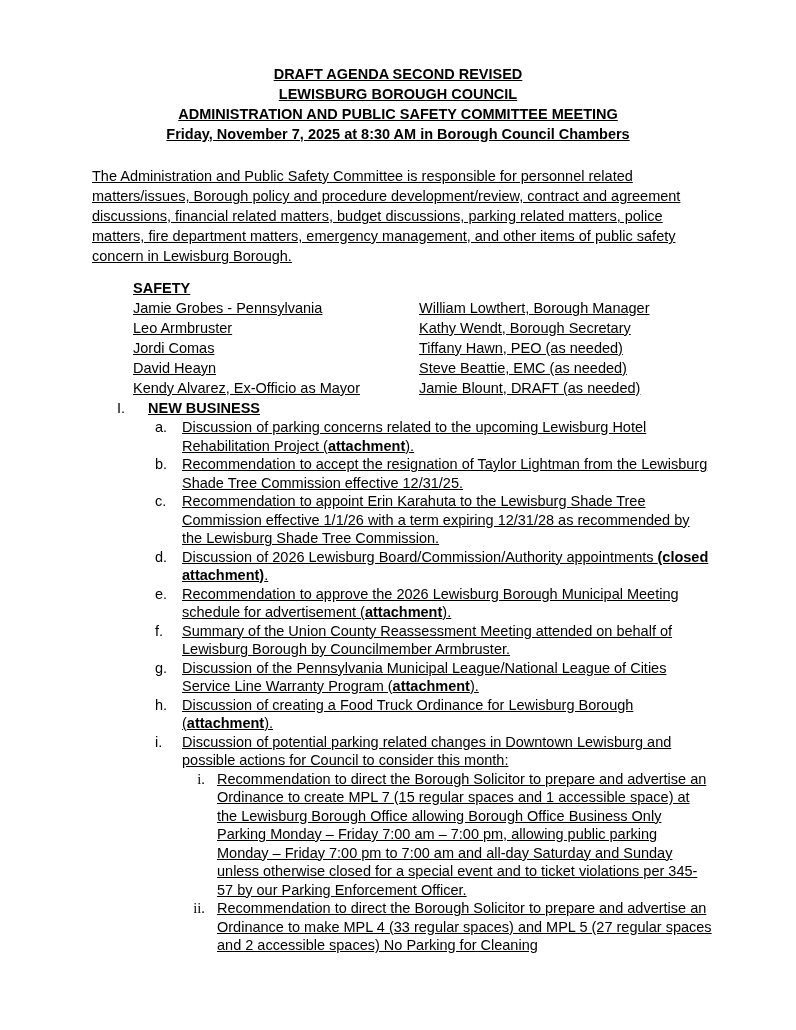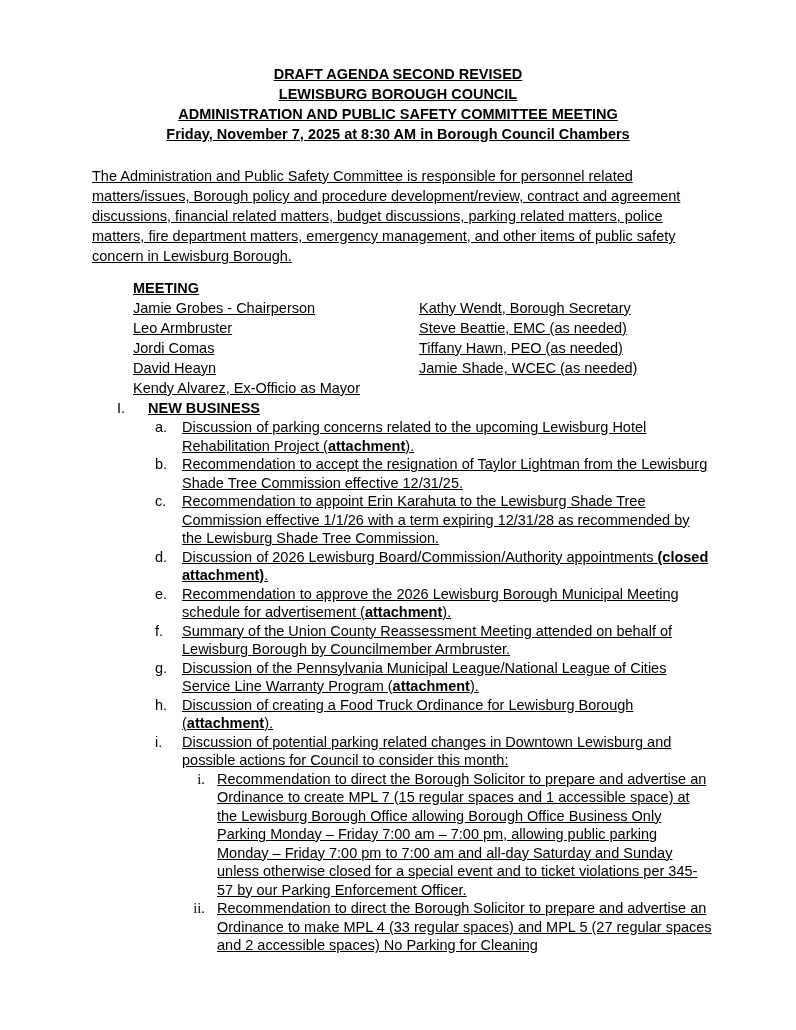--- a/index.html
+++ b/index.html
@@ -56,34 +56,35 @@
   <header class="title-block">
     <div>DRAFT AGENDA SECOND REVISED</div>
     <div>LEWISBURG BOROUGH COUNCIL</div>
     <div>ADMINISTRATION AND PUBLIC SAFETY COMMITTEE MEETING</div>
     <div>Friday, November 7, 2025 at 8:30 AM in Borough Council Chambers</div>
   </header>
 
   <p class="intro">The Administration and Public Safety Committee is responsible for personnel related matters/issues, Borough policy and procedure development/review, contract and agreement discussions, financial related matters, budget discussions, parking related matters, police matters, fire department matters, emergency management, and other items of public safety concern in Lewisburg Borough.</p>
 
   <section class="members">
-    <div class="members-heading">MEETING</div>
+    <div class="members-heading">SAFETY</div>
     <div class="members-cols">
       <div class="col-left">
-          <div class="member-row">Jamie Grobes - Chairperson</div>
+          <div class="member-row">Jamie Grobes - Pennsylvania</div>
           <div class="member-row">Leo Armbruster</div>
           <div class="member-row">Jordi Comas</div>
           <div class="member-row">David Heayn</div>
           <div class="member-row">Kendy Alvarez, Ex-Officio as Mayor</div>
         </div>
       <div class="col-right">
+          <div class="member-row">William Lowthert, Borough Manager</div>
           <div class="member-row">Kathy Wendt, Borough Secretary</div>
+          <div class="member-row">Tiffany Hawn, PEO (as needed)</div>
           <div class="member-row">Steve Beattie, EMC (as needed)</div>
-          <div class="member-row">Tiffany Hawn, PEO (as needed)</div>
-          <div class="member-row">Jamie Shade, WCEC (as needed)</div>
+          <div class="member-row">Jamie Blount, DRAFT (as needed)</div>
         </div>
     </div>
   </section>
 
   <section class="agenda">
     <div class="agenda-head">
       <span class="agenda-numeral">I.</span>
       <div class="agenda-title">NEW BUSINESS</div>
     </div>
     <div class="agenda-items">

